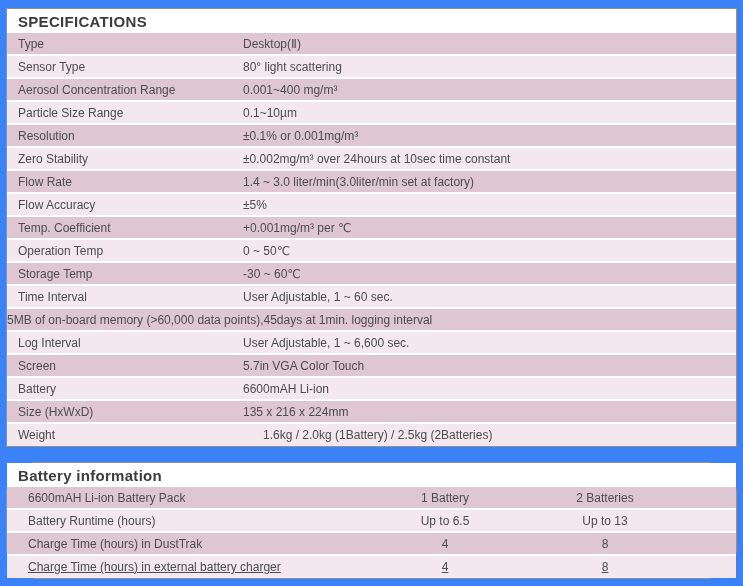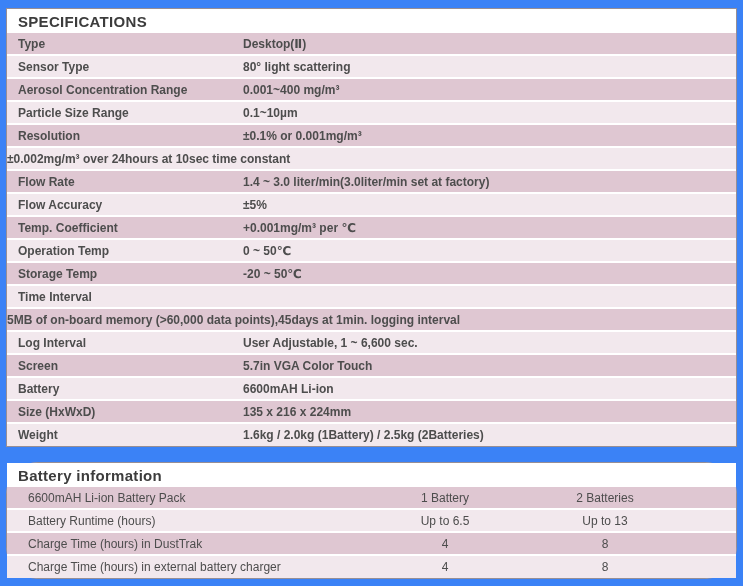--- a/index.html
+++ b/index.html
@@ -38,44 +38,43 @@
   }
   .rows .row {
     display: flex;
     height: 21px;
     align-items: center;
     border-bottom: 2px solid #ffffff;
     font-size: 12px;
     color: #4d4d4d;
     white-space: nowrap;
     overflow: hidden;
-    font-weight: bold;
   }
-  .rows .row:last-child { border-bottom: none; height: 22px; }
+  .rows .row:last-child { border-bottom: none; height: 22px; gap: 20px; }
   .rows .row:nth-child(odd)  { background: #dfc7d2; }
   .rows .row:nth-child(even) { background: #f2e8ed; }
   .row .label {
     width: 225px;
     padding-left: 11px;
     flex-shrink: 0;
   }
   .row .value { flex: 1; }
   
   .rows .brow {
     display: grid;
     grid-template-columns: 358px 160px 160px 1fr;
     height: 21px;
     align-items: center;
     border-bottom: 2px solid #ffffff;
     font-size: 12px;
     color: #4d4d4d;
     white-space: nowrap;
     overflow: hidden;
   }
-  .rows .brow:last-child { border-bottom: none; height: 22px; }
+  .rows .brow:last-child { border-bottom: none; height: 22px; text-decoration: underline; }
   .rows .brow:nth-child(odd)  { background: #dfc7d2; }
   .rows .brow:nth-child(even) { background: #f2e8ed; }
   .brow .blabel { padding-left: 21px; }
   .brow .bcol { text-align: center; }
 </style>
 </head>
 <body>
 
 <div class="page">
 
@@ -96,44 +95,46 @@
         </div>
       <div class="row">
           <div class="label">Particle Size Range</div>
           <div class="value">0.1~10µm</div>
         </div>
       <div class="row">
           <div class="label">Resolution</div>
           <div class="value">±0.1% or 0.001mg/m³</div>
         </div>
       <div class="row">
+          <div class="label">Zero Stability</div>
           <div class="value">±0.002mg/m³ over 24hours at 10sec time constant</div>
         </div>
       <div class="row">
           <div class="label">Flow Rate</div>
           <div class="value">1.4 ~ 3.0 liter/min(3.0liter/min set at factory)</div>
         </div>
       <div class="row">
           <div class="label">Flow Accuracy</div>
           <div class="value">±5%</div>
         </div>
       <div class="row">
           <div class="label">Temp. Coefficient</div>
           <div class="value">+0.001mg/m³ per ℃</div>
         </div>
       <div class="row">
           <div class="label">Operation Temp</div>
           <div class="value">0 ~ 50℃</div>
         </div>
       <div class="row">
           <div class="label">Storage Temp</div>
-          <div class="value">-20 ~ 50℃</div>
+          <div class="value">-30 ~ 60℃</div>
         </div>
       <div class="row">
           <div class="label">Time Interval</div>
+          <div class="value">User Adjustable, 1 ~ 60 sec.</div>
         </div>
       <div class="row">
           <div class="value">5MB of on-board memory (&gt;60,000 data points),45days at 1min. logging interval</div>
         </div>
       <div class="row">
           <div class="label">Log Interval</div>
           <div class="value">User Adjustable, 1 ~ 6,600 sec.</div>
         </div>
       <div class="row">
           <div class="label">Screen</div>

